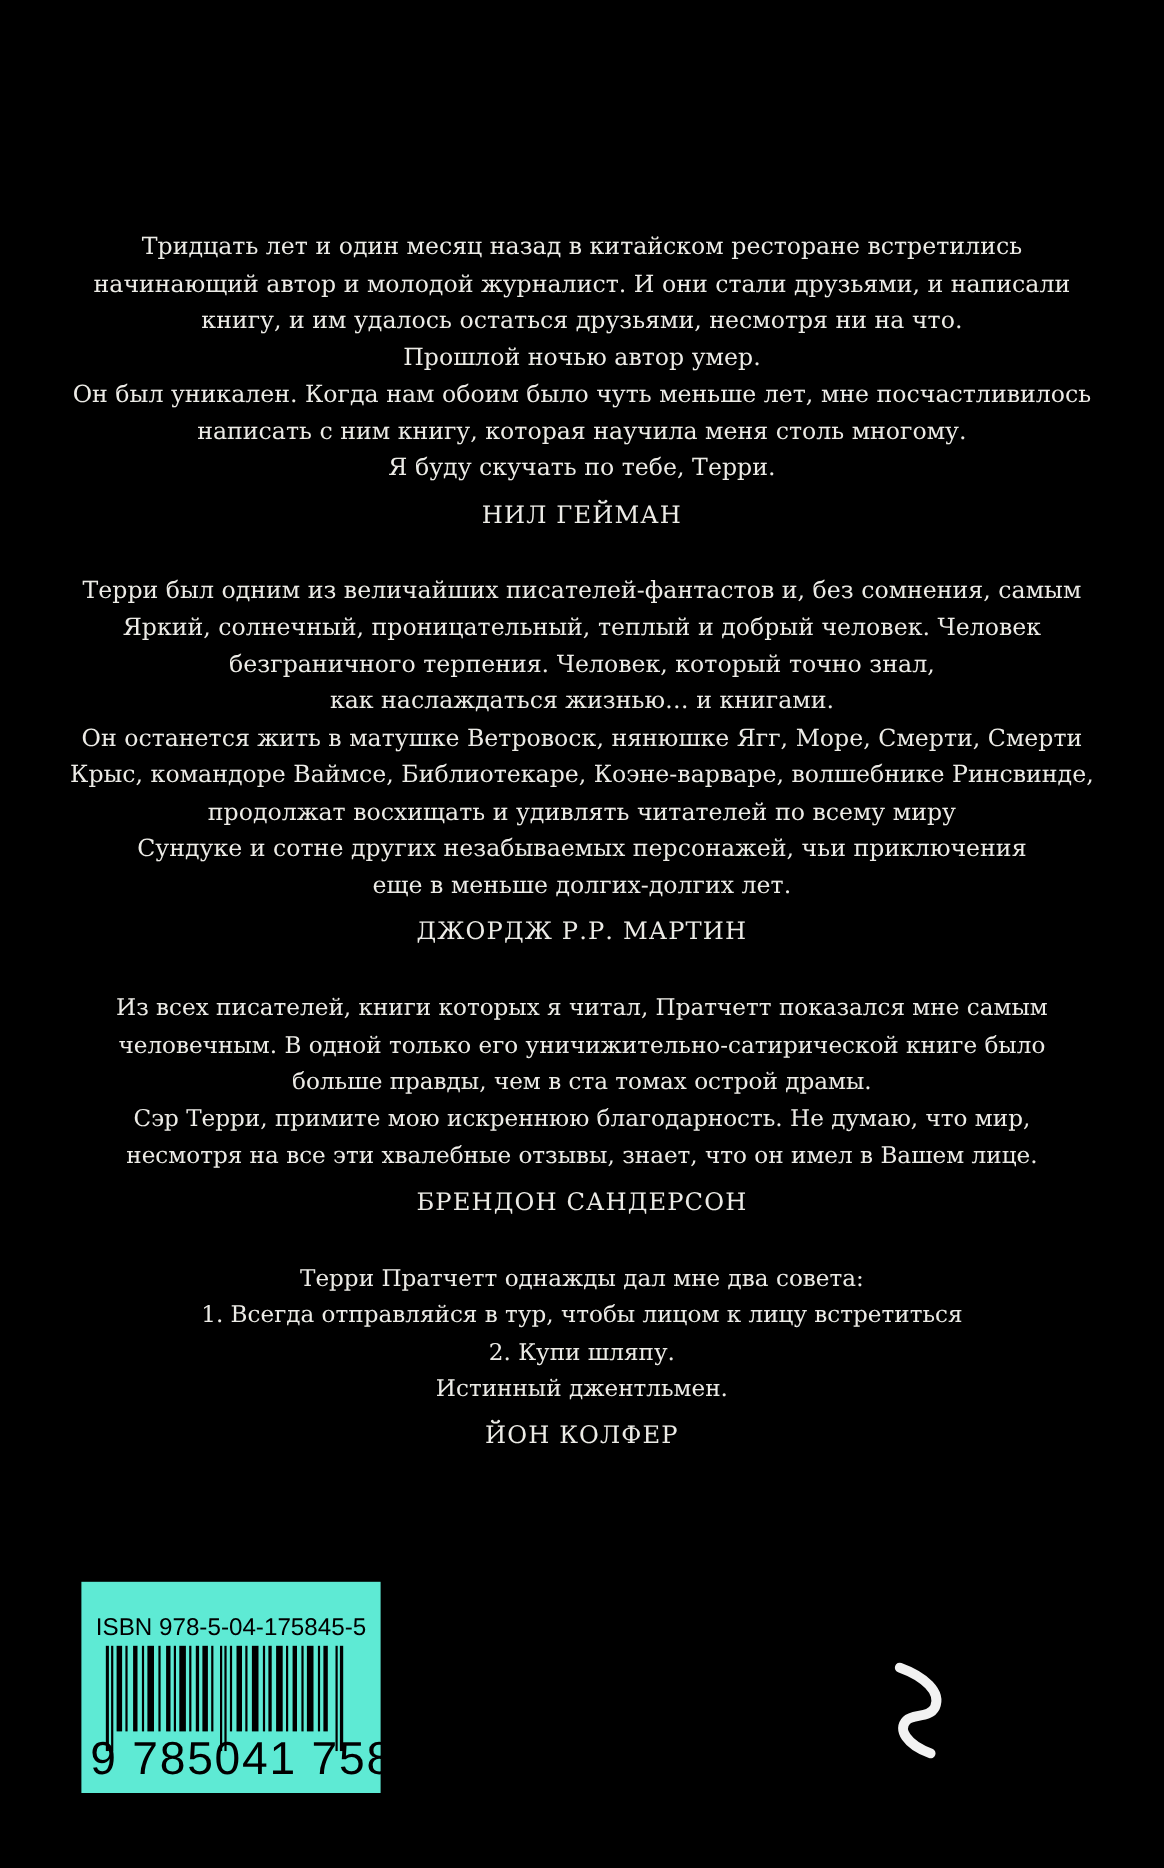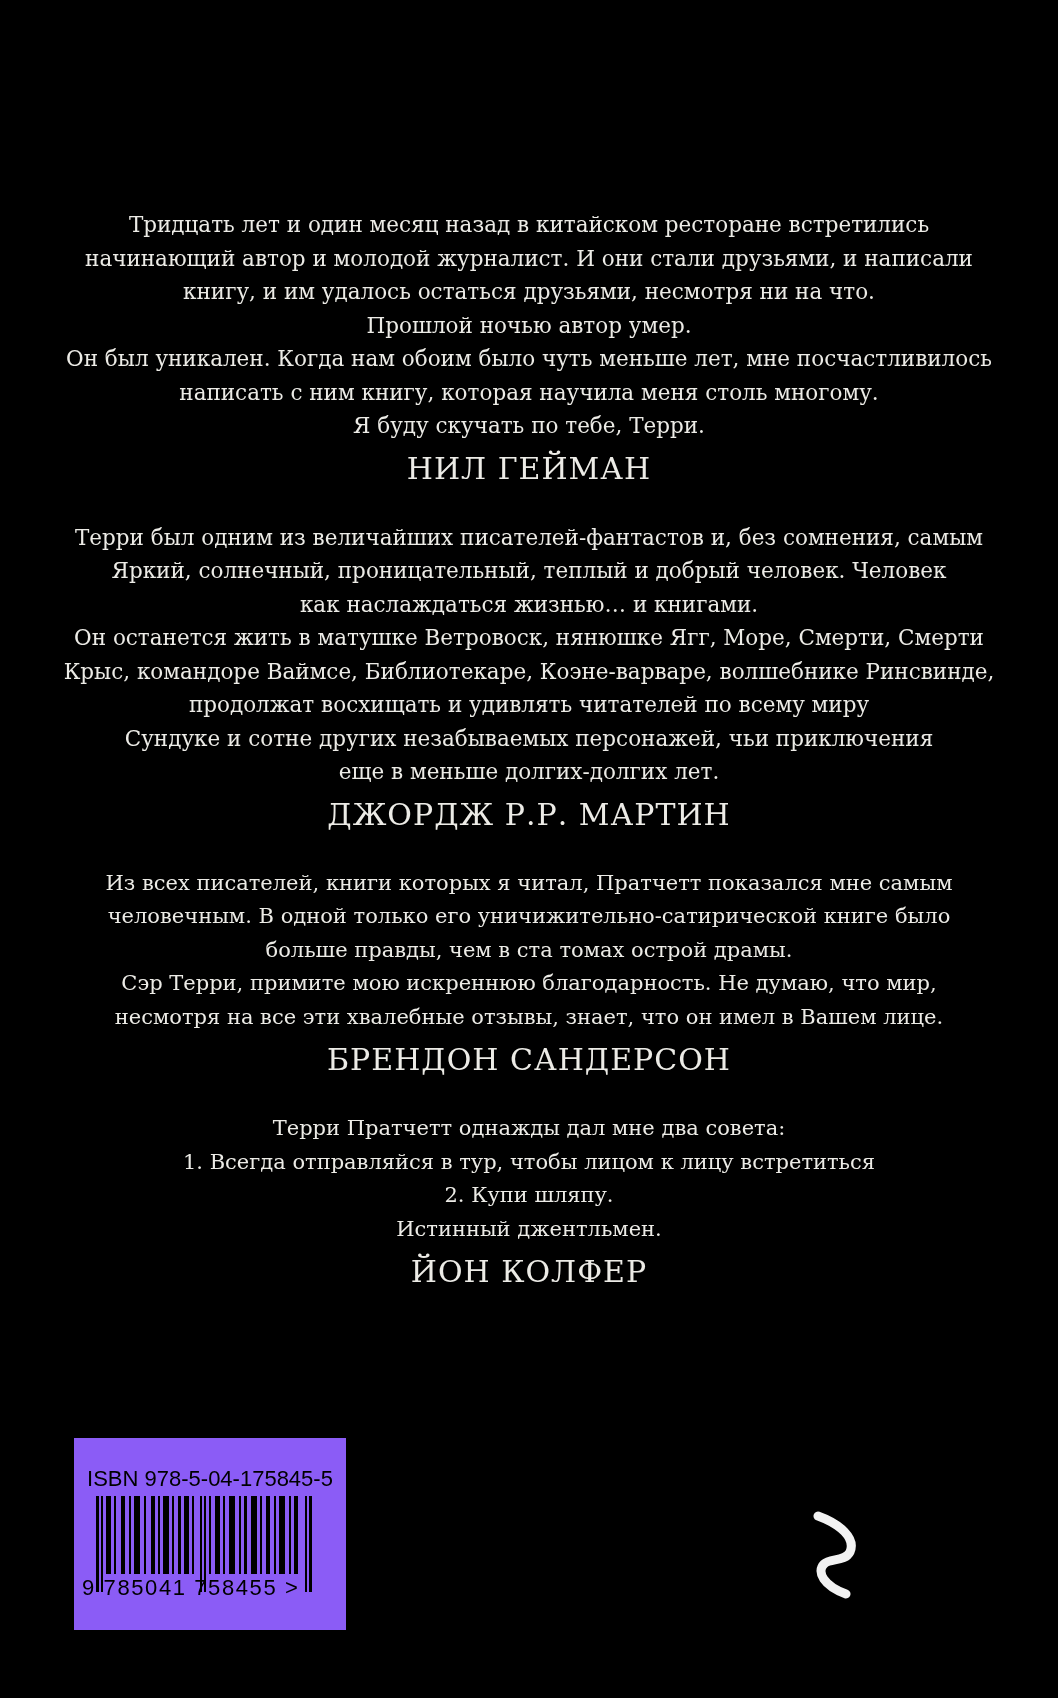--- a/index.html
+++ b/index.html
@@ -22,52 +22,52 @@
     width: 960px;
   }
   .line {
     display: block;
     font-size: 21px;
     line-height: 33.5px;
     white-space: nowrap;
   }
   .author {
     display: block;
-    font-size: 30px;
+    font-size: 22px;
     letter-spacing: 1px;
     line-height: 32px;
     margin-top: 10px;
     margin-bottom: 36px;
   }
   .q1 .line, .q2 .line { font-size: 21.5px; }
   .q3 .line, .q4 .line { font-size: 21px; text-align: center; }
   .barcode-box {
     position: absolute;
     left: 74px; top: 1438px;
     width: 272px; height: 192px;
-    background: #8b5cf6;
+    background: #5eead4;
     color: #000;
     font-family: "Liberation Sans", sans-serif;
   }
   .isbn-text {
     position: absolute;
     left: 0; right: 0; top: 28px;
     text-align: center;
     font-size: 22px;
     letter-spacing: 0;
   }
   .bars {
     position: absolute;
     left: 22px; top: 58px;
     width: 218px; height: 96px;
   }
   .ean {
     position: absolute;
     left: 8px; top: 137px;
-    font-size: 22px;
+    font-size: 42px;
     letter-spacing: 1.6px;
     white-space: nowrap;
   }
   .logo {
     position: absolute;
     left: 810px; top: 1510px;
     width: 50px; height: 90px;
   }
 </style>
 </head>
@@ -81,20 +81,21 @@
     <span class="line">Прошлой ночью автор умер.</span>
     <span class="line">Он был уникален. Когда нам обоим было чуть меньше лет, мне посчастливилось</span>
     <span class="line">написать с ним книгу, которая научила меня столь многому.</span>
     <span class="line">Я буду скучать по тебе, Терри.</span>
     <span class="author">НИЛ ГЕЙМАН</span>
   </div>
 
   <div class="quote q2">
     <span class="line">Терри был одним из величайших писателей-фантастов и, без сомнения, самым</span>
     <span class="line">Яркий, солнечный, проницательный, теплый и добрый человек. Человек</span>
+    <span class="line">безграничного терпения. Человек, который точно знал,</span>
     <span class="line">как наслаждаться жизнью… и книгами.</span>
     <span class="line">Он останется жить в матушке Ветровоск, нянюшке Ягг, Море, Смерти, Смерти</span>
     <span class="line">Крыс, командоре Ваймсе, Библиотекаре, Коэне-варваре, волшебнике Ринсвинде,</span>
     <span class="line">продолжат восхищать и удивлять читателей по всему миру</span>
     <span class="line">Сундуке и сотне других незабываемых персонажей, чьи приключения</span>
     <span class="line">еще в меньше долгих-долгих лет.</span>
     <span class="author">ДЖОРДЖ Р.Р. МАРТИН</span>
   </div>
 
   <div class="quote q3">

